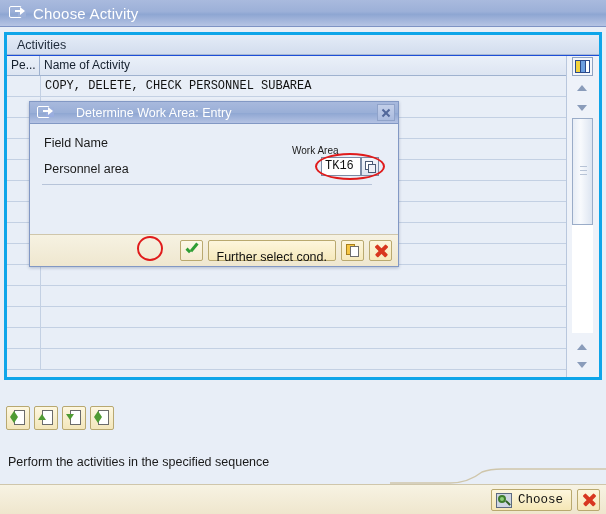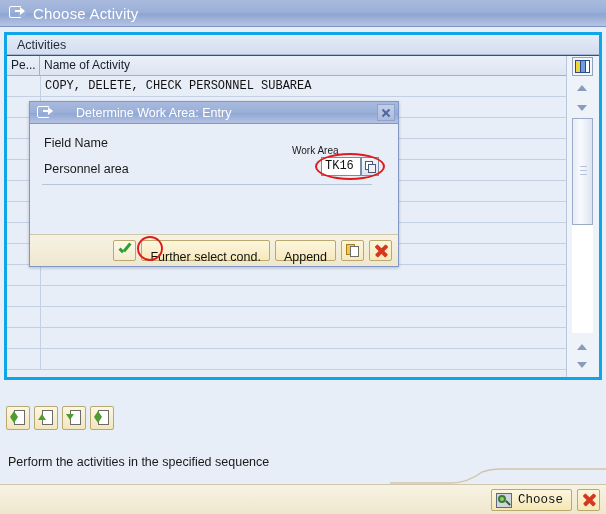--- a/index.html
+++ b/index.html
@@ -673,21 +673,20 @@
         <span class="sq2"></span>
     </div>
     <div class="annot-ellipse annot-input"></div>
   </div>
 
   <div class="dlg-btnbar">
     <div class="btn btn-ok">
       <span class="check"></span>
     </div>
     <div class="btn">Further select cond.</div>
-    <div class="btn">Append</div>
     <div class="btn btn-icon copy-ic">
       <span class="c1"></span>
         <span class="c2"></span>
     </div>
     <div class="btn btn-icon">
       <span class="xmark"></span>
     </div>
   </div>
 </div>
 <div class="annot-ellipse annot-ok"></div>

